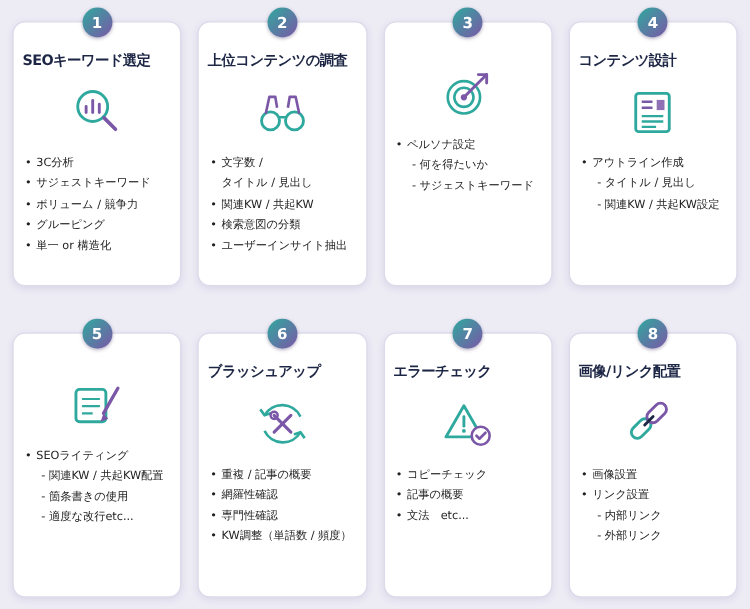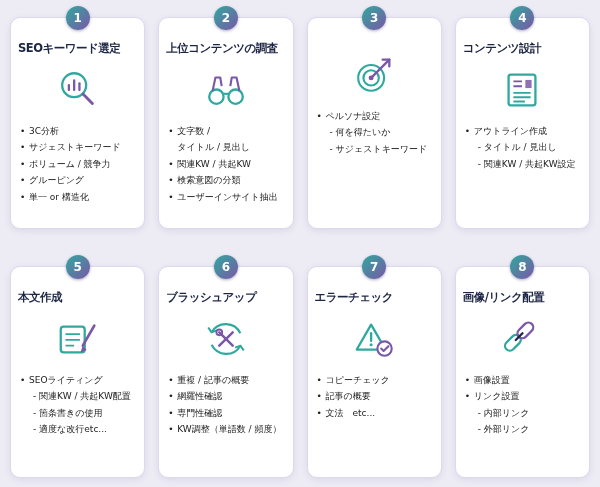--- a/index.html
+++ b/index.html
@@ -155,21 +155,20 @@
     </div>
     <ul class="items">
         <li class="item bullet">アウトライン作成</li>
         <li class="item sub">- タイトル / 見出し</li>
         <li class="item sub">- 関連KW / 共起KW設定</li>
       </ul>
   </div>
 
   <div class="card">
     <div class="badge">5</div>
-    <h2 class="title">本文作成</h2>
     <div class="icon">
       <svg viewBox="0 0 48 48" fill="none">
         <rect x="6" y="11" width="25" height="27" rx="3" stroke="#2fa99e" stroke-width="2.4"></rect>
         <path d="M11 19 h15 M11 25 h15 M11 31 h9" stroke="#2fa99e" stroke-width="1.8"></path>
         <path d="M41 10 L29 31" stroke="#7b57a7" stroke-width="2.8" stroke-linecap="round"></path>
         <path d="M29 31 l-2.5 7 l6.5 -2.5 z" fill="#7b57a7"></path>
       </svg>
     </div>
     <ul class="items">
         <li class="item bullet">SEOライティング</li>

